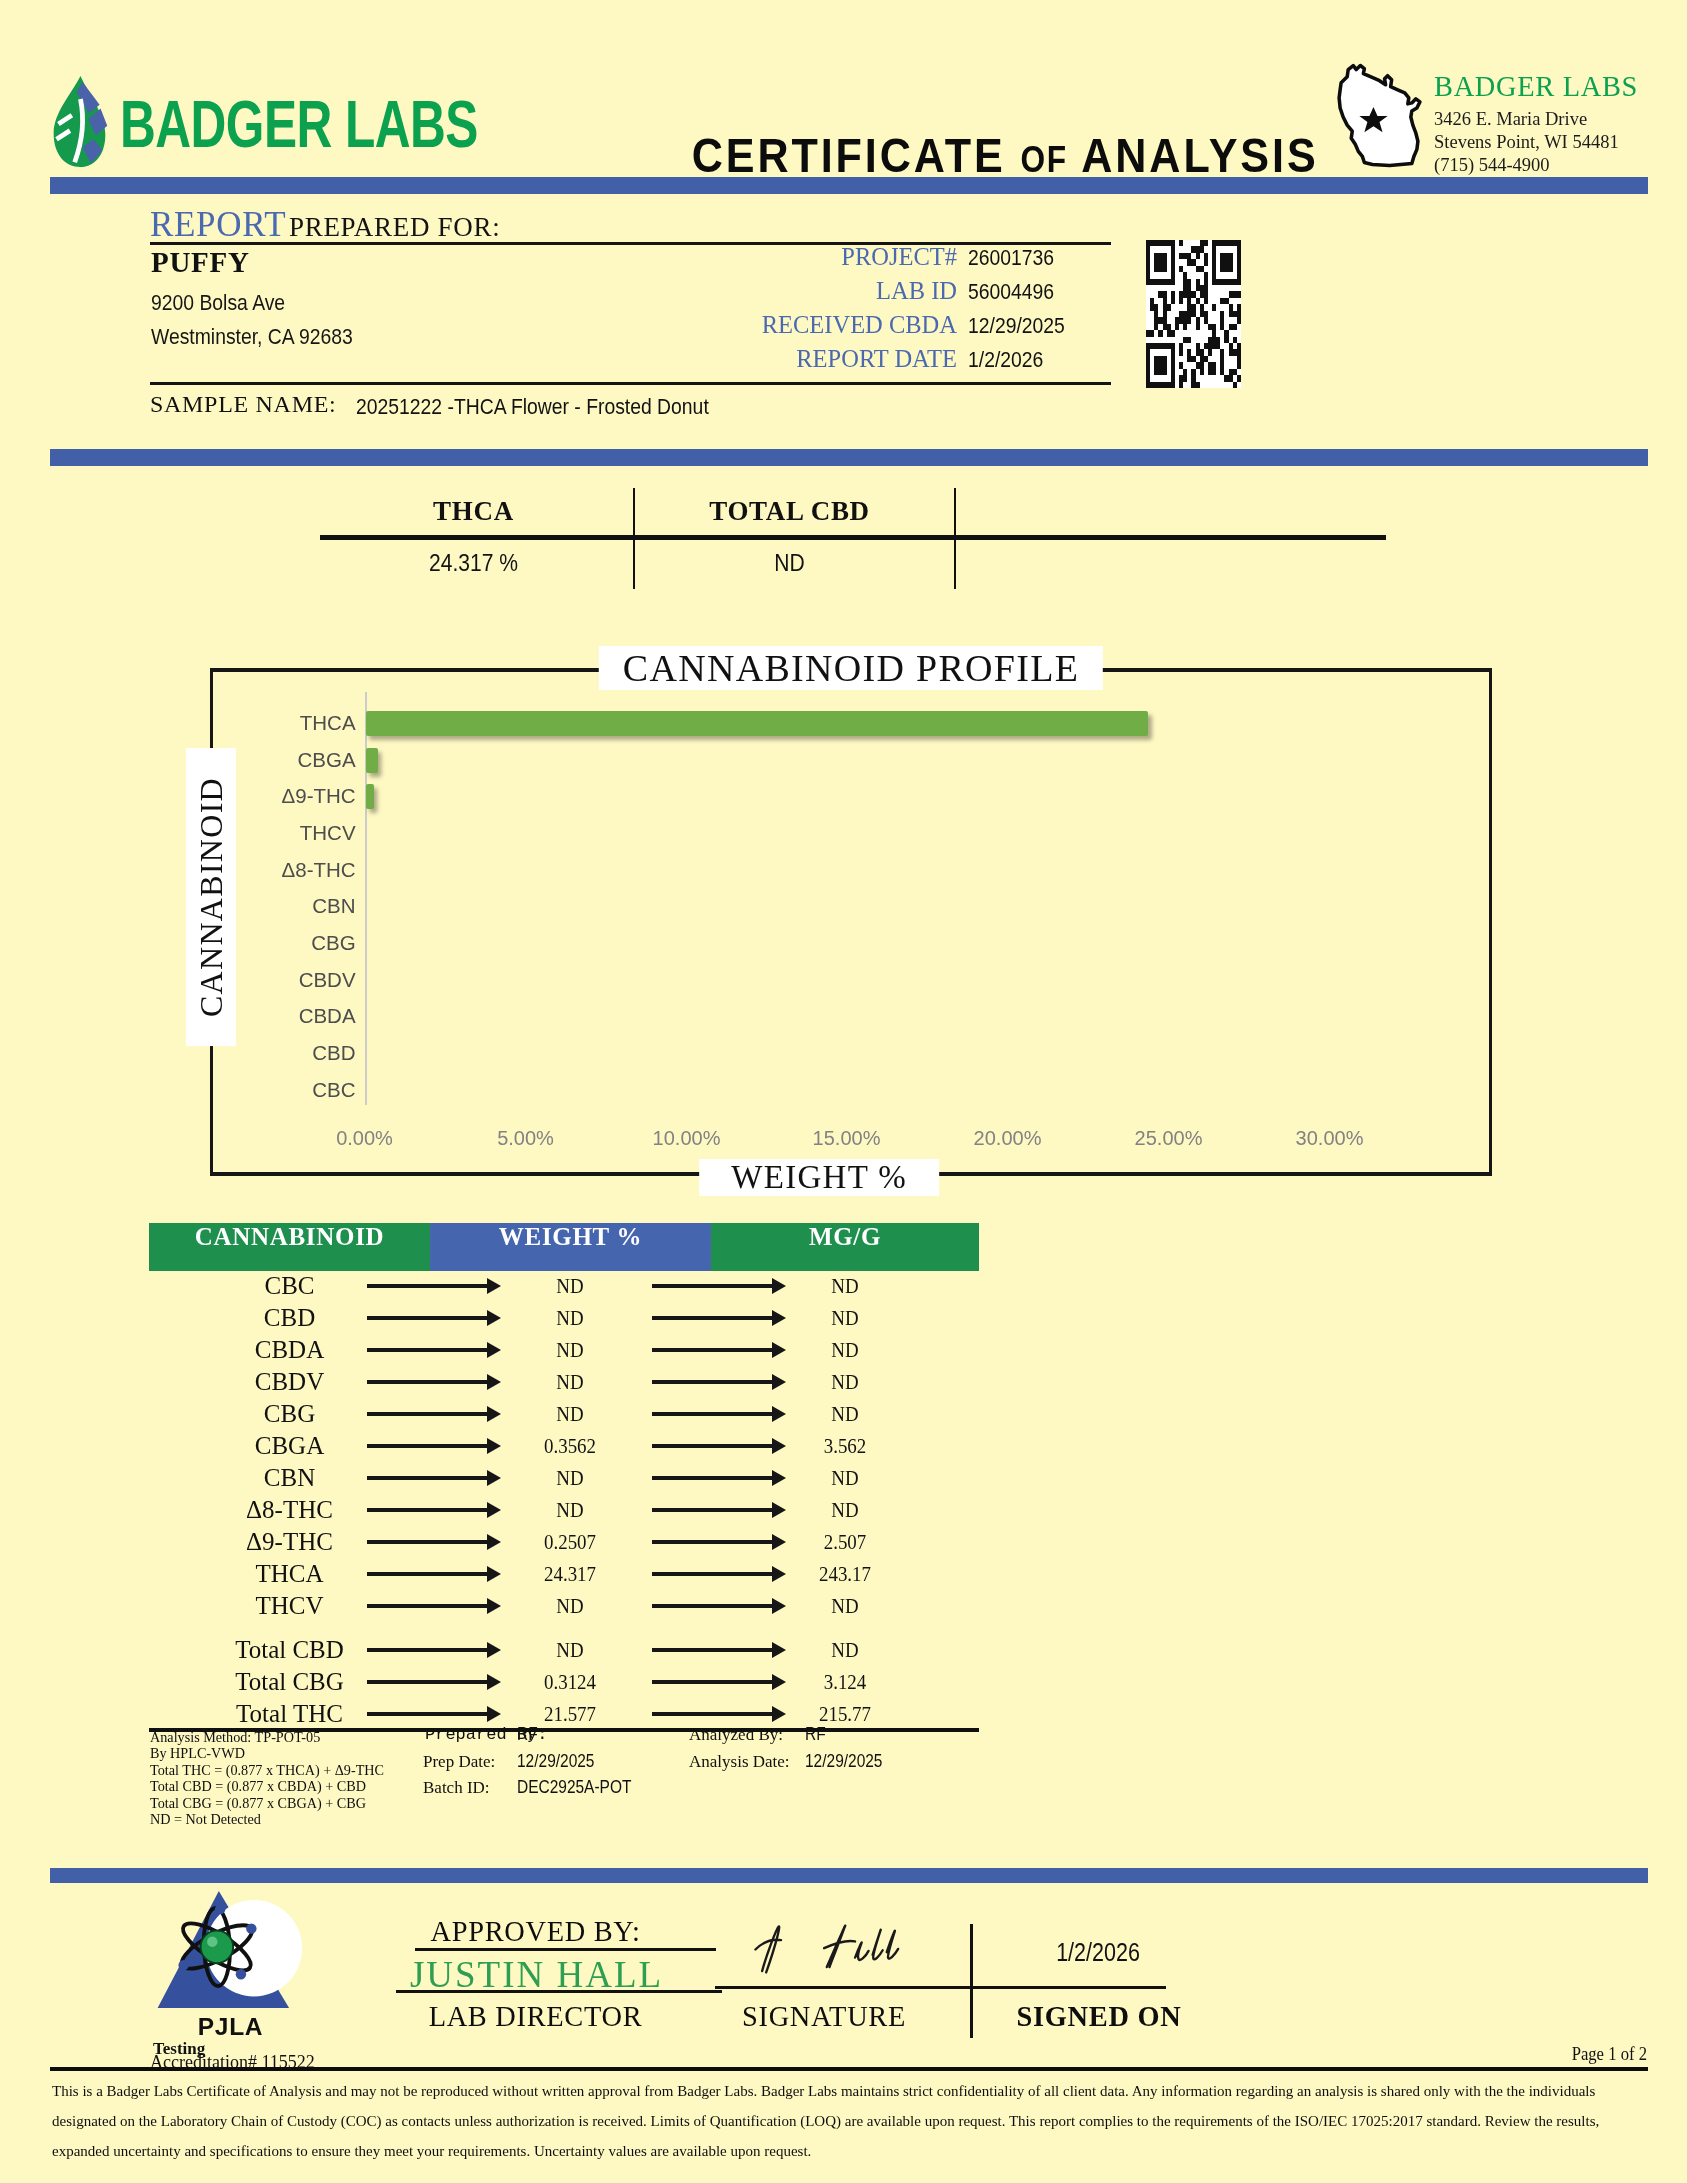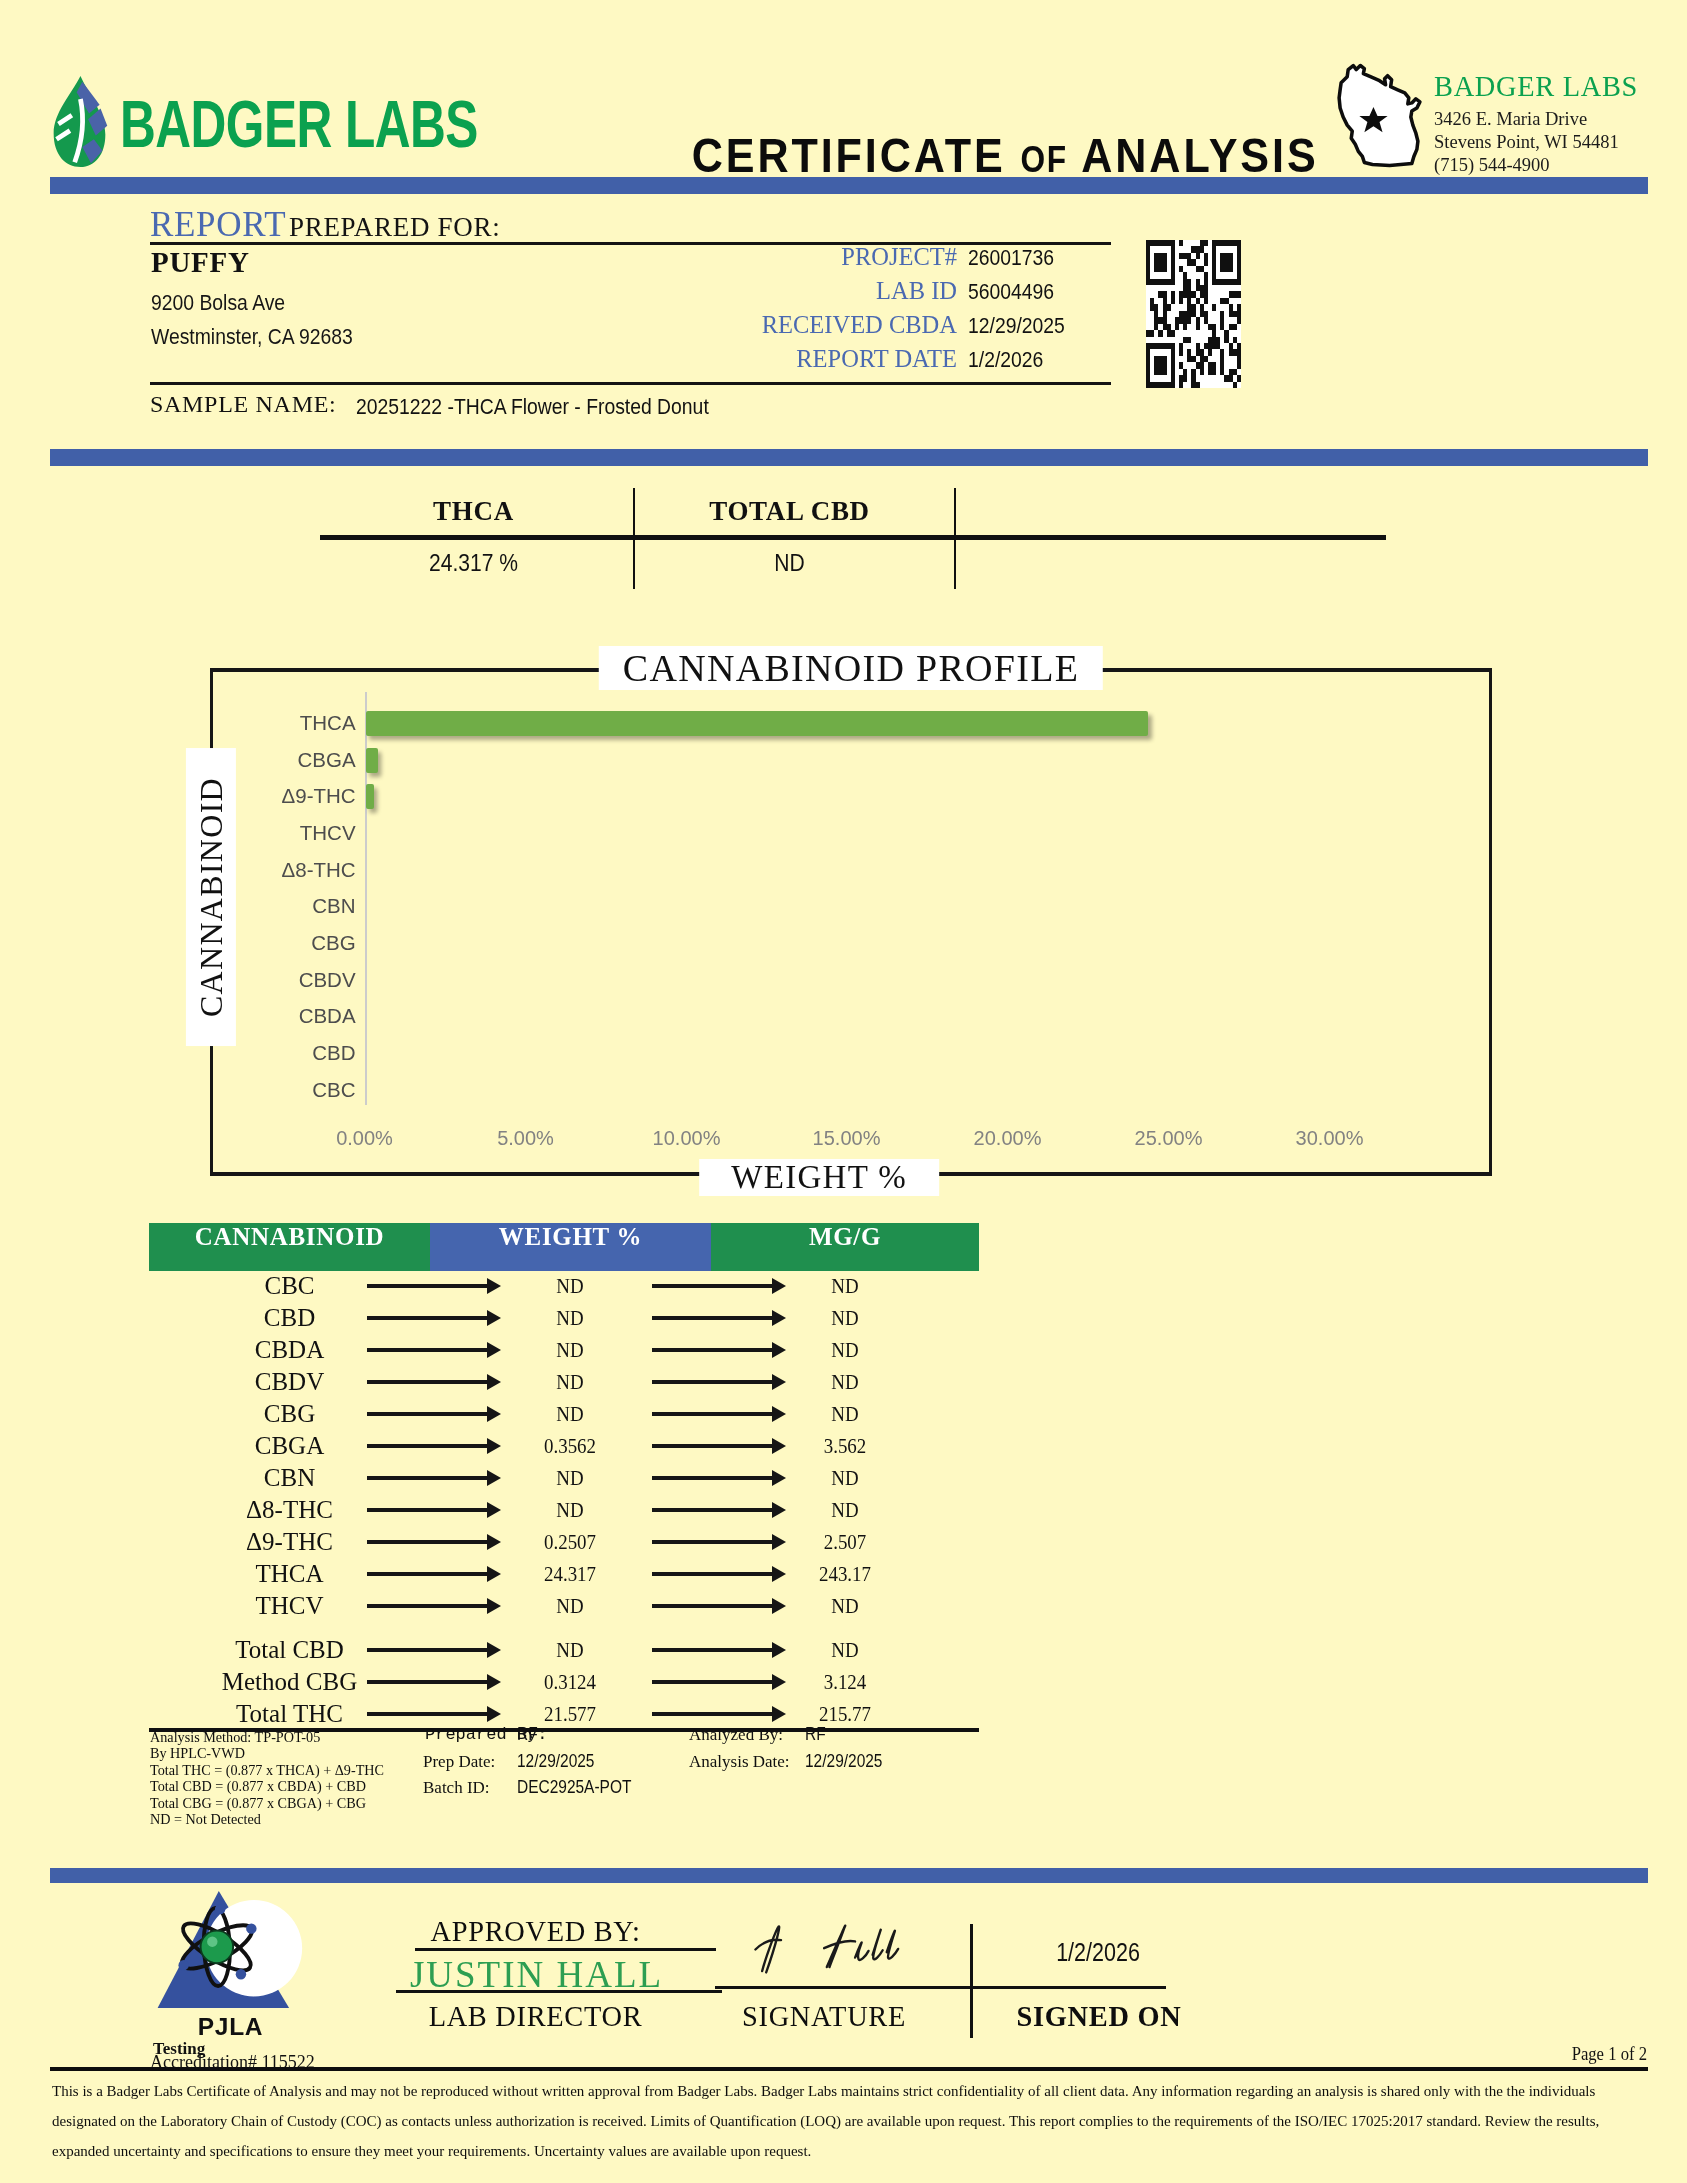--- a/index.html
+++ b/index.html
@@ -491,21 +491,21 @@
     </div>
   <div id="table-totals" class="abs">
       <div class="trow">
         <div class="t-name">Total CBD</div>
         <div class="arrow a1"></div>
         <div class="t-wval">ND</div>
         <div class="arrow a2"></div>
         <div class="t-mval">ND</div>
       </div>
       <div class="trow">
-        <div class="t-name">Method CBG</div>
+        <div class="t-name">Total CBG</div>
         <div class="arrow a1"></div>
         <div class="t-wval">0.3124</div>
         <div class="arrow a2"></div>
         <div class="t-mval">3.124</div>
       </div>
       <div class="trow">
         <div class="t-name">Total THC</div>
         <div class="arrow a1"></div>
         <div class="t-wval">21.577</div>
         <div class="arrow a2"></div>

